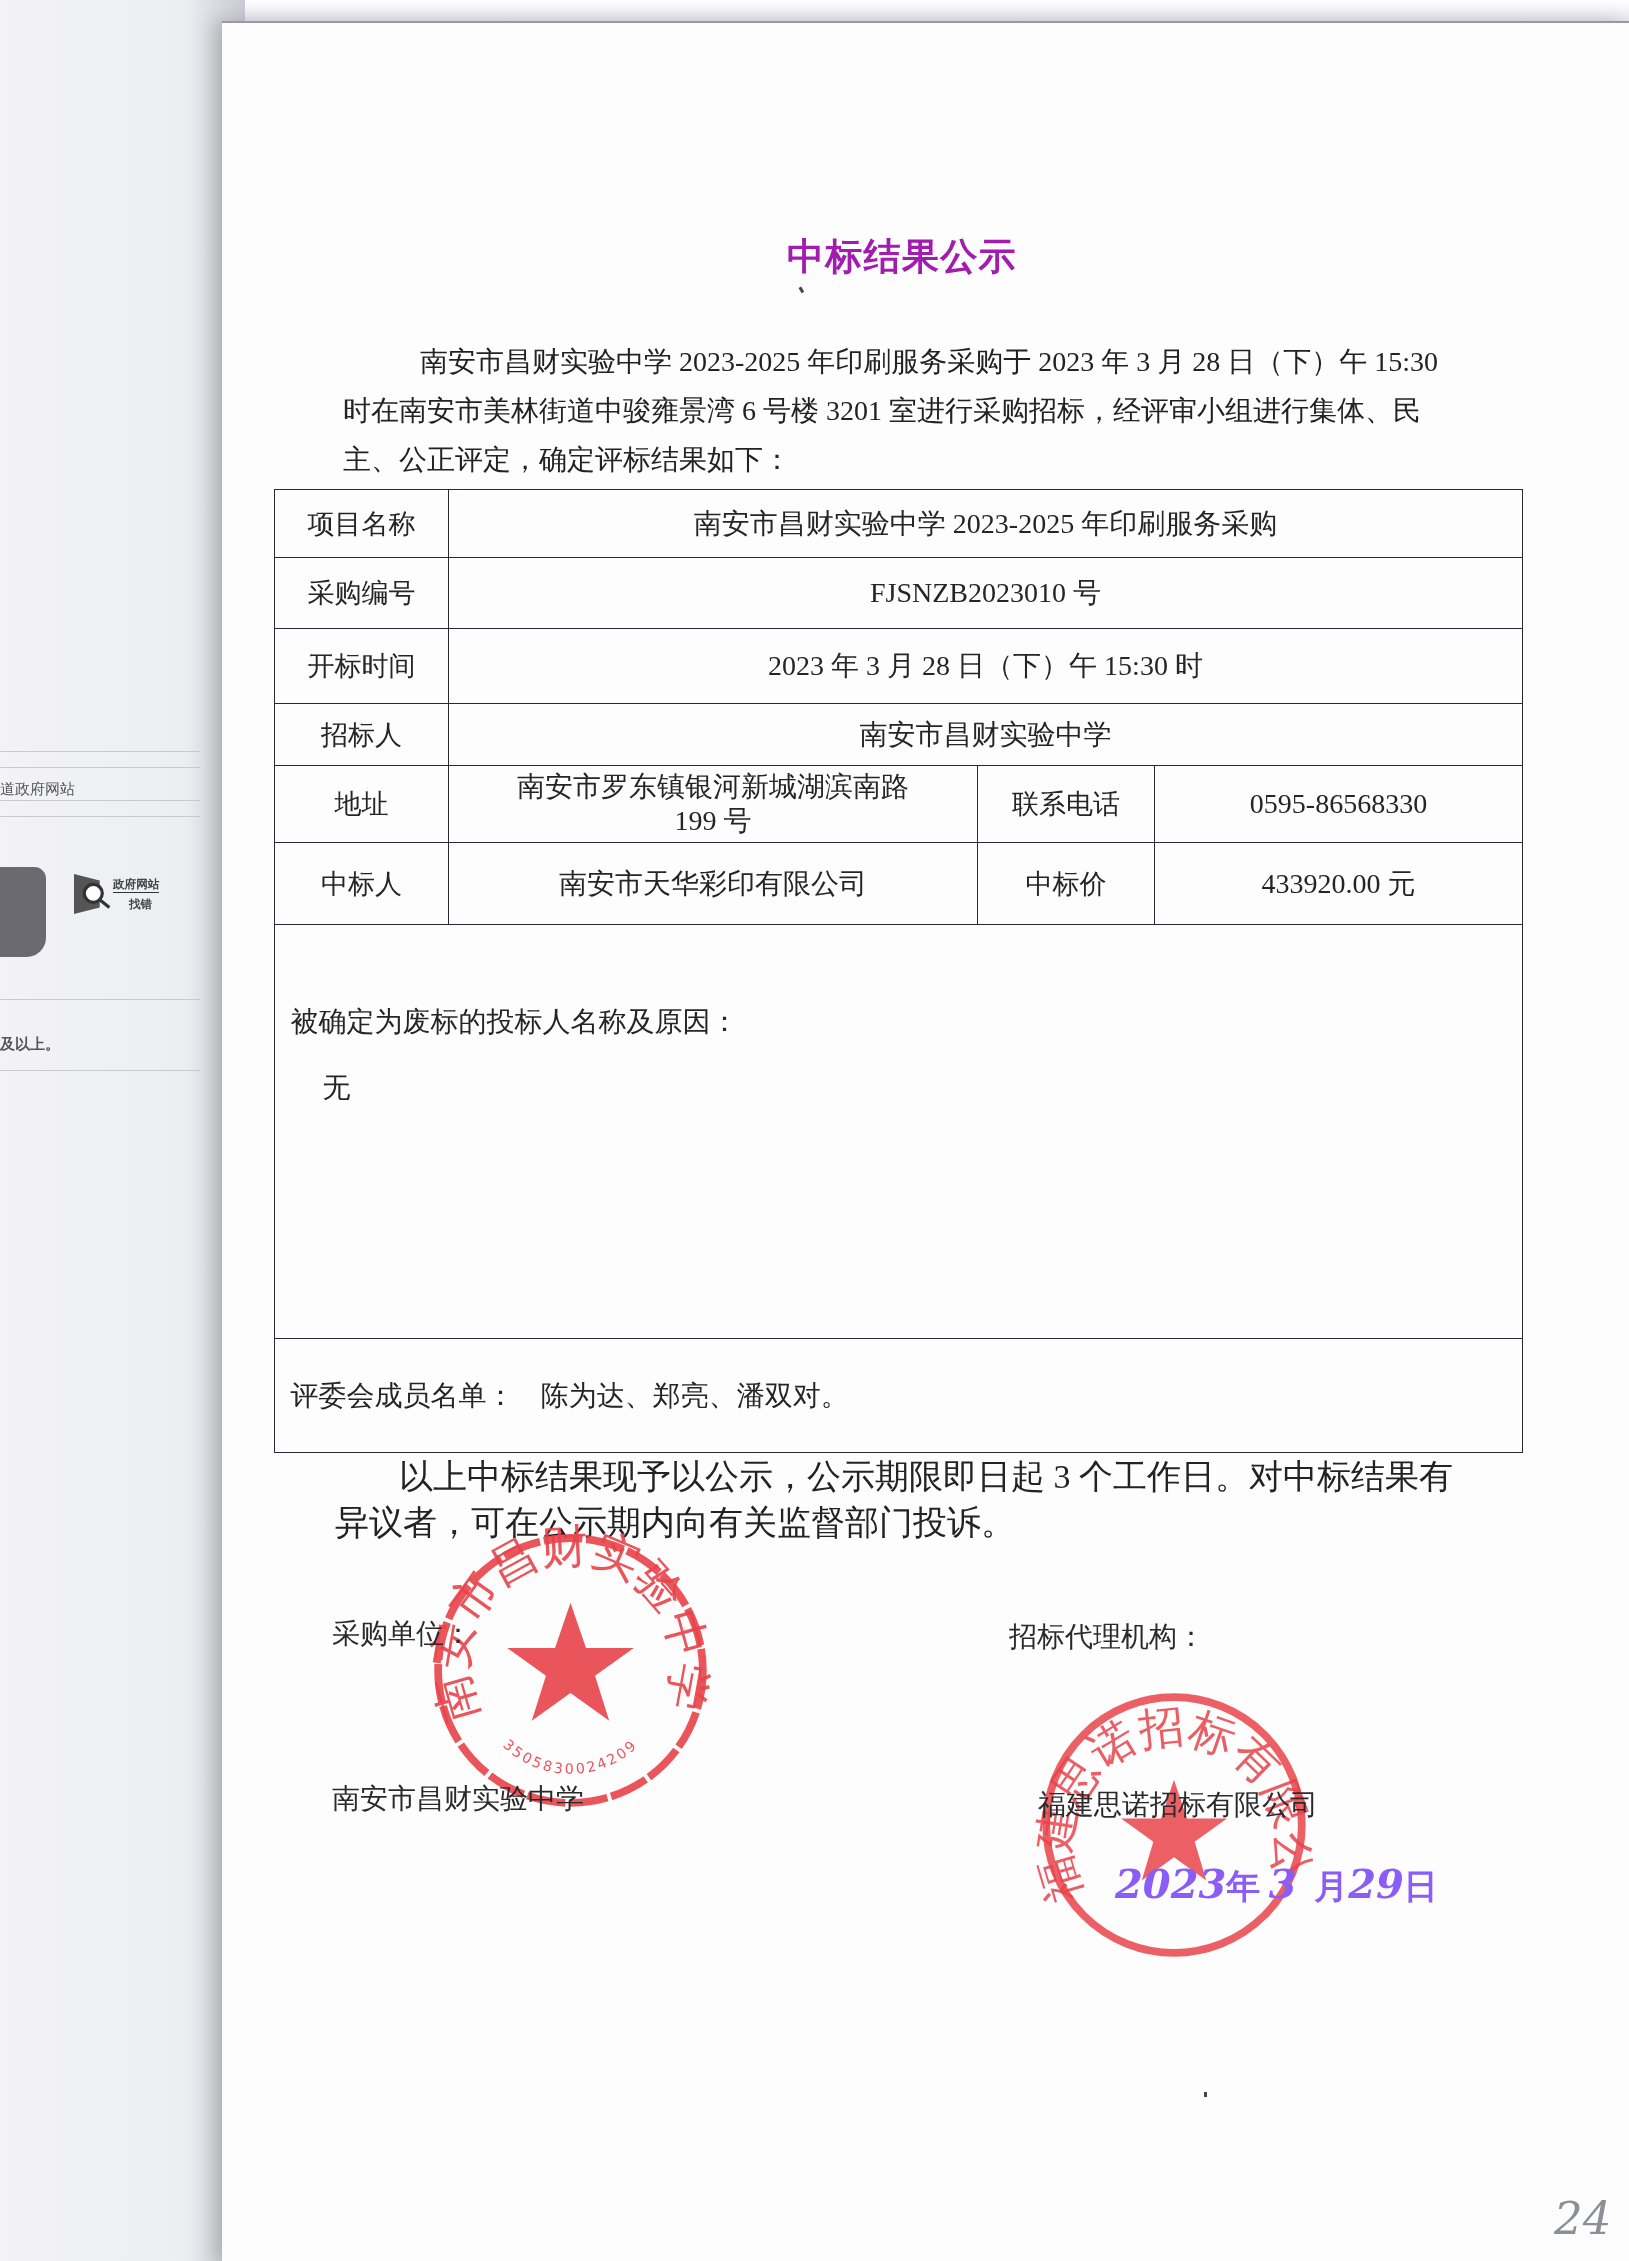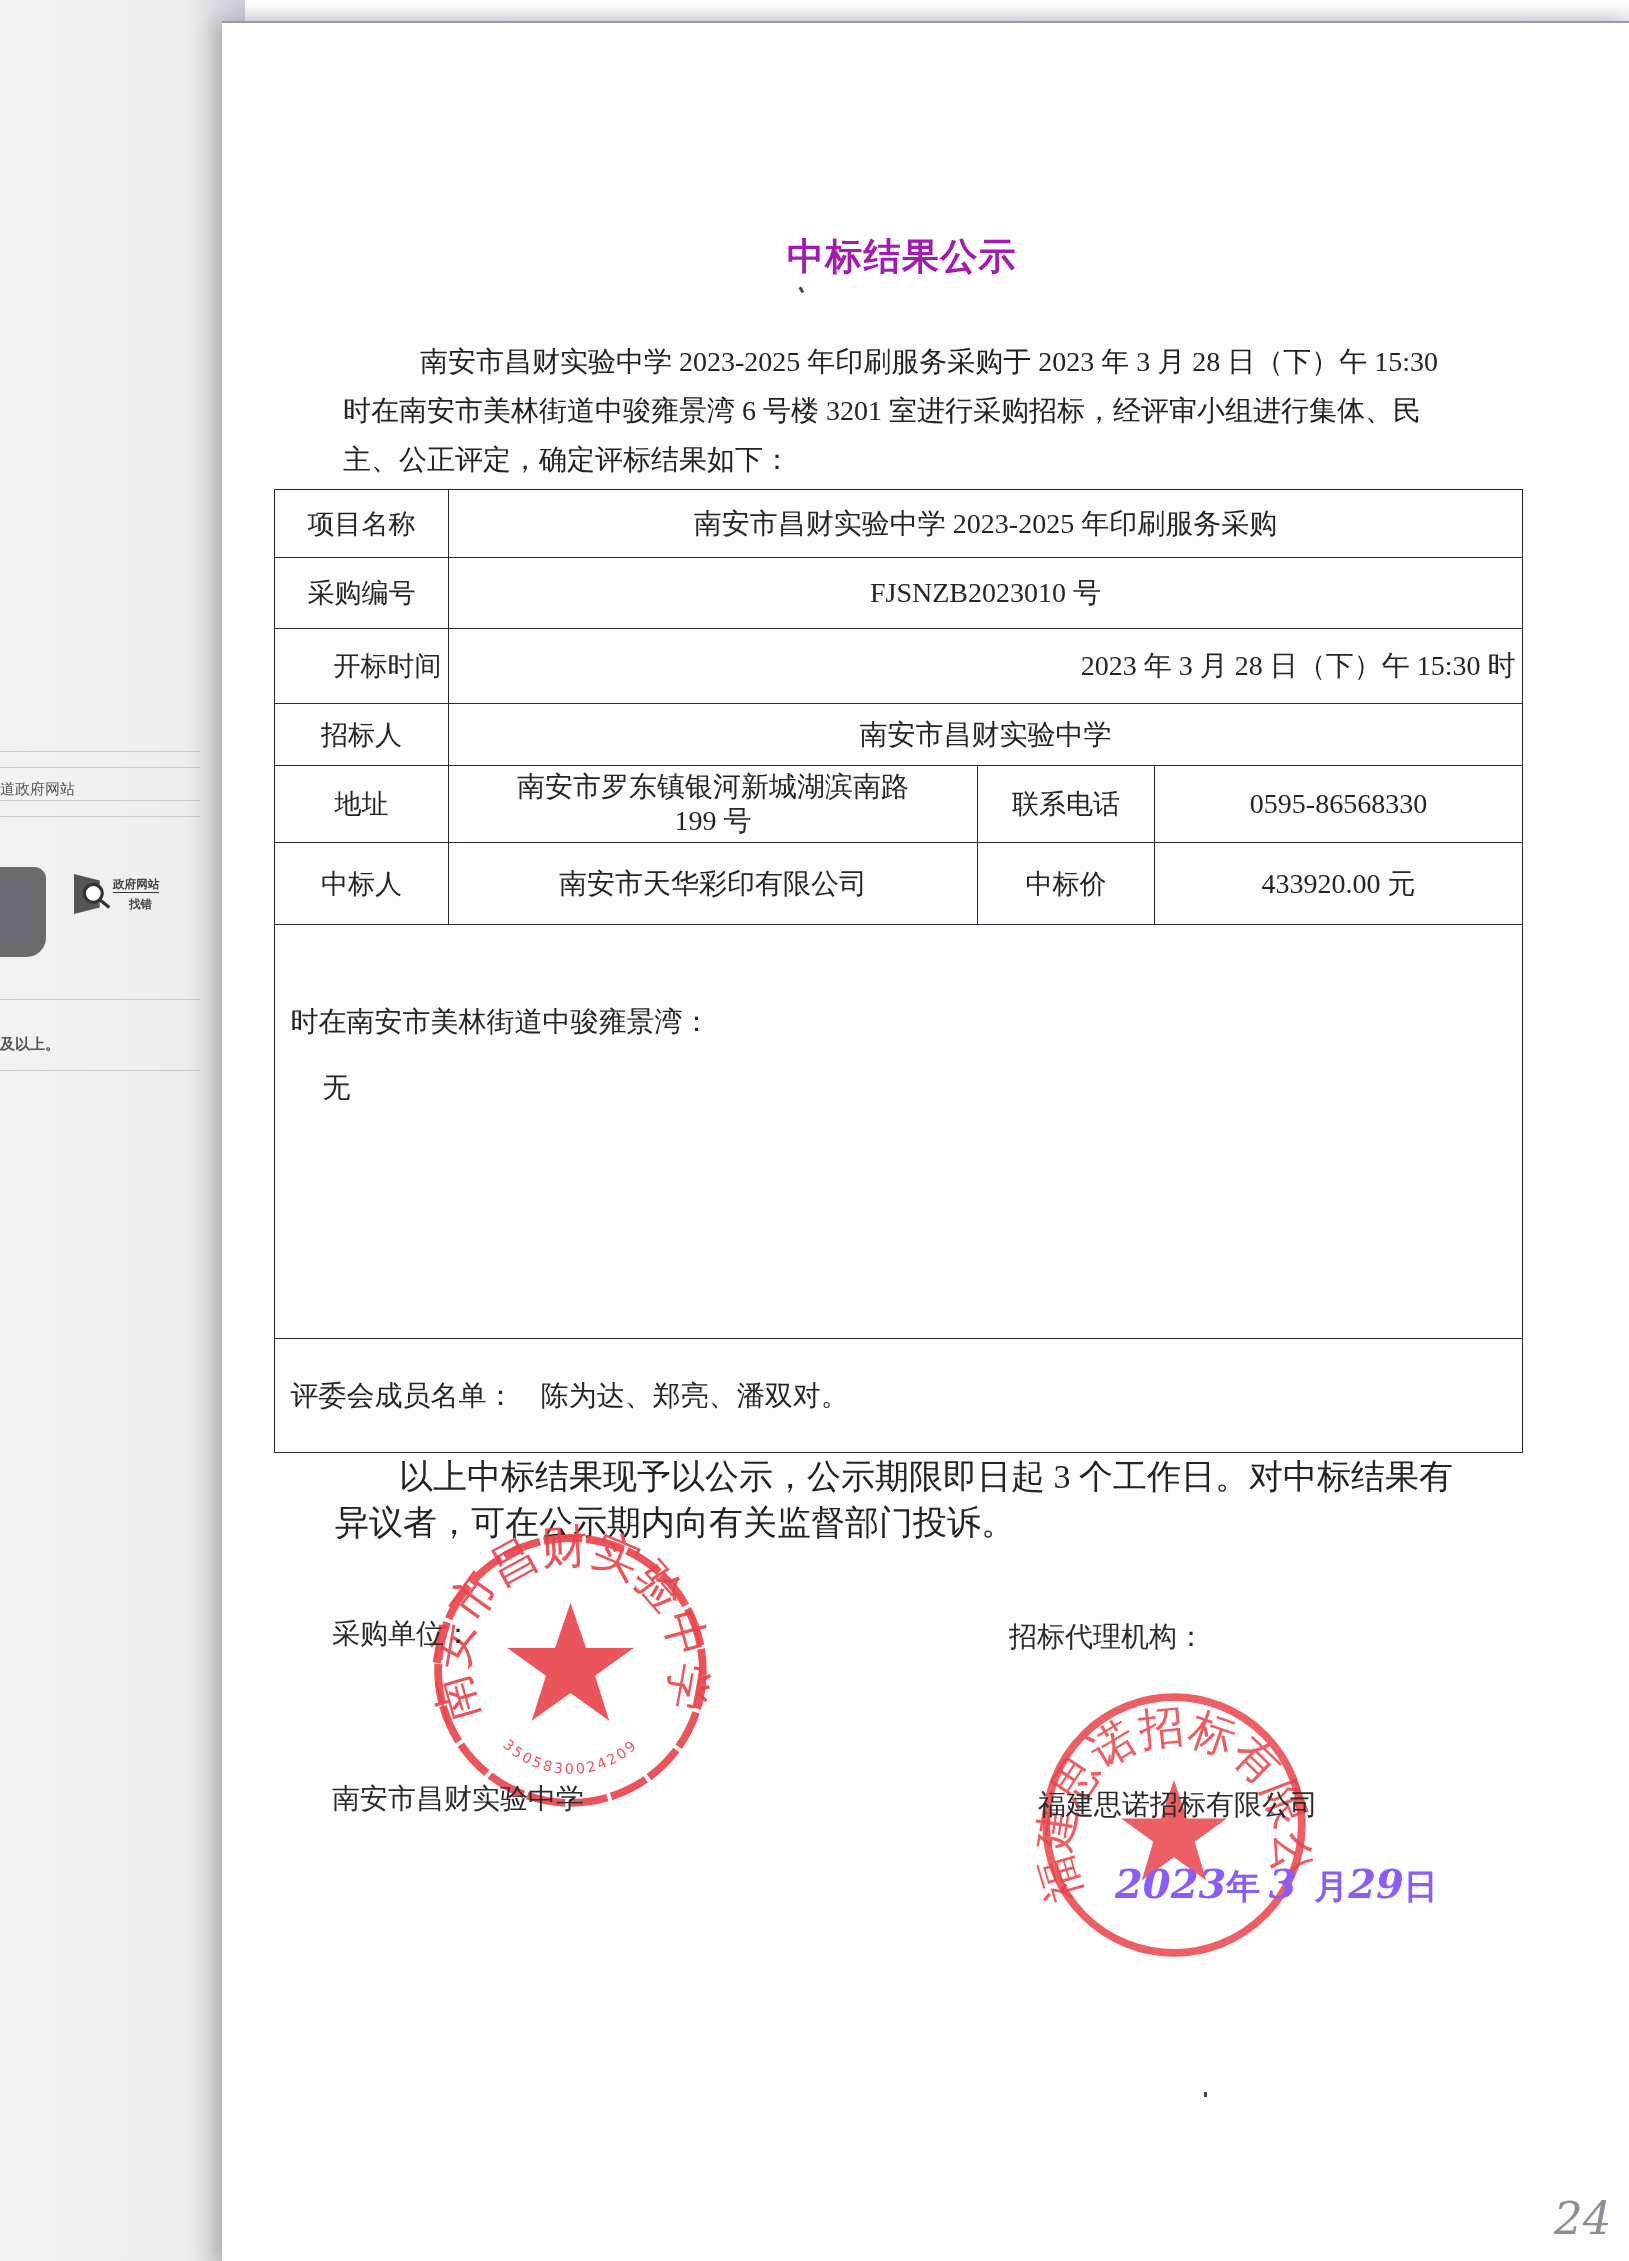--- a/index.html
+++ b/index.html
@@ -48,21 +48,21 @@
   
   .tbl {
     position: absolute; left: 274px; top: 489px; width: 1248px;
     border-collapse: collapse; table-layout: fixed;
     font-size: 28px; color: #252525;
   }
   .tbl td { border: 1.9px solid #2b2638; text-align: center; vertical-align: middle; padding: 0 6.4px; }
   .tbl .lbl { font-family: "DejaVu Sans", sans-serif; font-size: 27px; }
   .tbl .r1 td { height: 67px; }
   .tbl .r2 td { height: 70px; }
-  .tbl .r3 td { height: 74px; text-align: right; }
+  .tbl .r3 td { height: 74px; }
   .tbl .r4 td { height: 61px; }
   .tbl .r5 td { height: 76px; line-height: 34px; }
   .tbl .r6 td { height: 81px; }
   .tbl .r7 td { height: 361px; text-align: left; vertical-align: top; padding: 52px 13px 0 15.5px; }
   .tbl .r8 td { height: 113px; text-align: left; padding-left: 15.5px; }
   .void-label { display: block; margin-top: 26px; }
   .void-value { display: block; margin-top: 28px; padding-left: 32px; }
   .notice {
     position: absolute; left: 335px; top: 1454px; width: 1135px;
     font-size: 34px; line-height: 46px; text-indent: 64px; color: #232323;
@@ -145,21 +145,21 @@
     <td>0595-86568330</td>
   </tr>
   <tr class="r6">
     <td class="lbl">中标人</td>
     <td>南安市天华彩印有限公司</td>
     <td class="lbl">中标价</td>
     <td>433920.00 元</td>
   </tr>
   <tr class="r7">
     <td colspan="4">
-      <span class="void-label">时在南安市美林街道中骏雍景湾：</span>
+      <span class="void-label">被确定为废标的投标人名称及原因：</span>
       <span class="void-value">无</span>
     </td>
   </tr>
   <tr class="r8">
     <td colspan="4">
       <span>评委会成员名单：</span>
       <span style="margin-left:19.3px">陈为达、郑亮、潘双对。</span>
     </td>
   </tr>
 </tbody>

